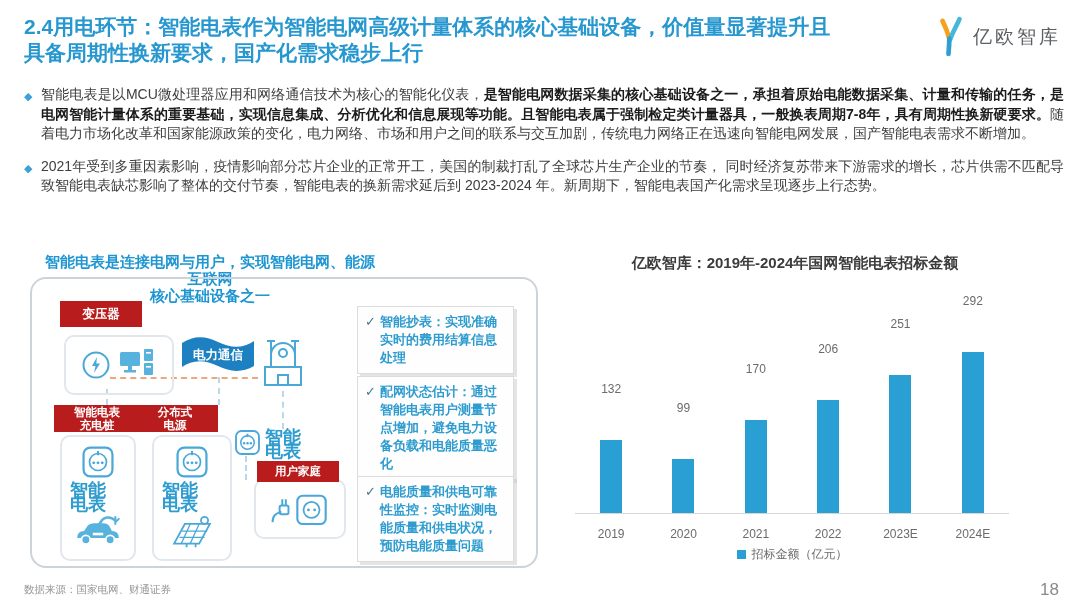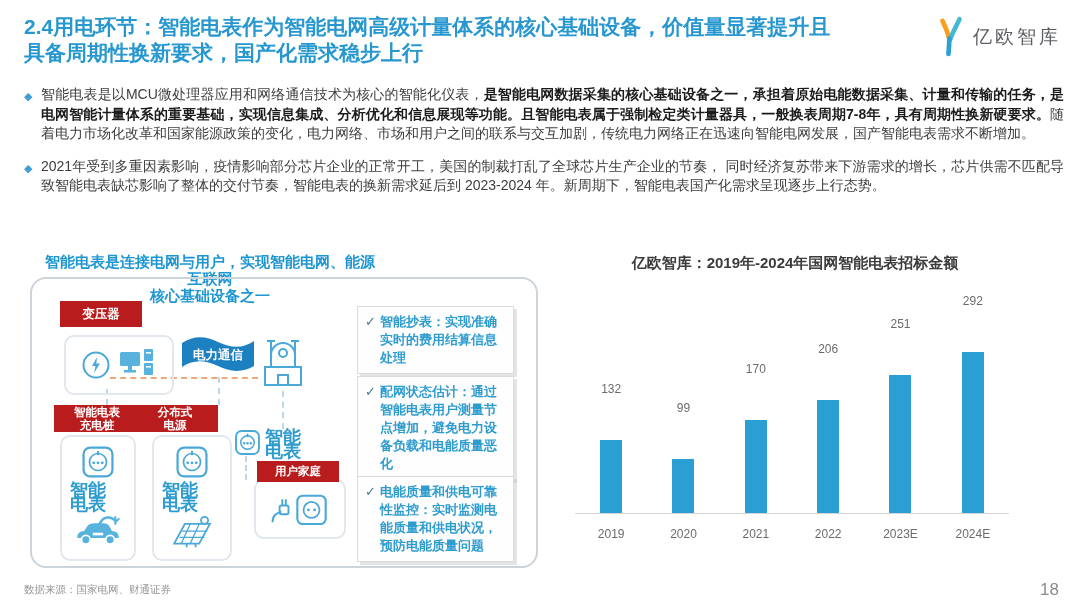--- a/index.html
+++ b/index.html
@@ -271,18 +271,22 @@
         </div>
       </div>
     <div class="cats">
         <div class="cat">2019</div>
         <div class="cat">2020</div>
         <div class="cat">2021</div>
         <div class="cat">2022</div>
         <div class="cat">2023E</div>
         <div class="cat">2024E</div>
       </div>
+    <div class="legend">
+      <span class="legend-swatch" style="background: rgb(42, 159, 212);"></span>
+      <span>招标金额（亿元）</span>
+    </div>
   </div>
 
   <div class="source">数据来源：国家电网、财通证券</div>
   <div class="pagenum">18</div>
 
 </div>
 
 </body></html>

